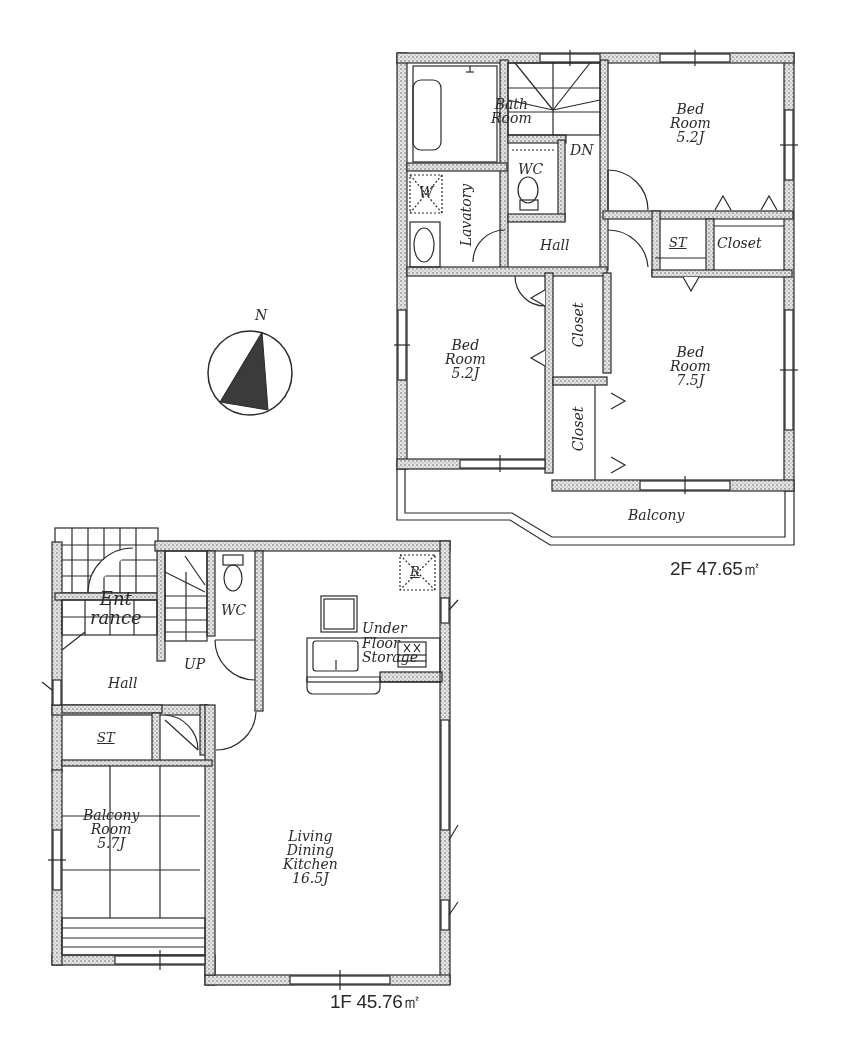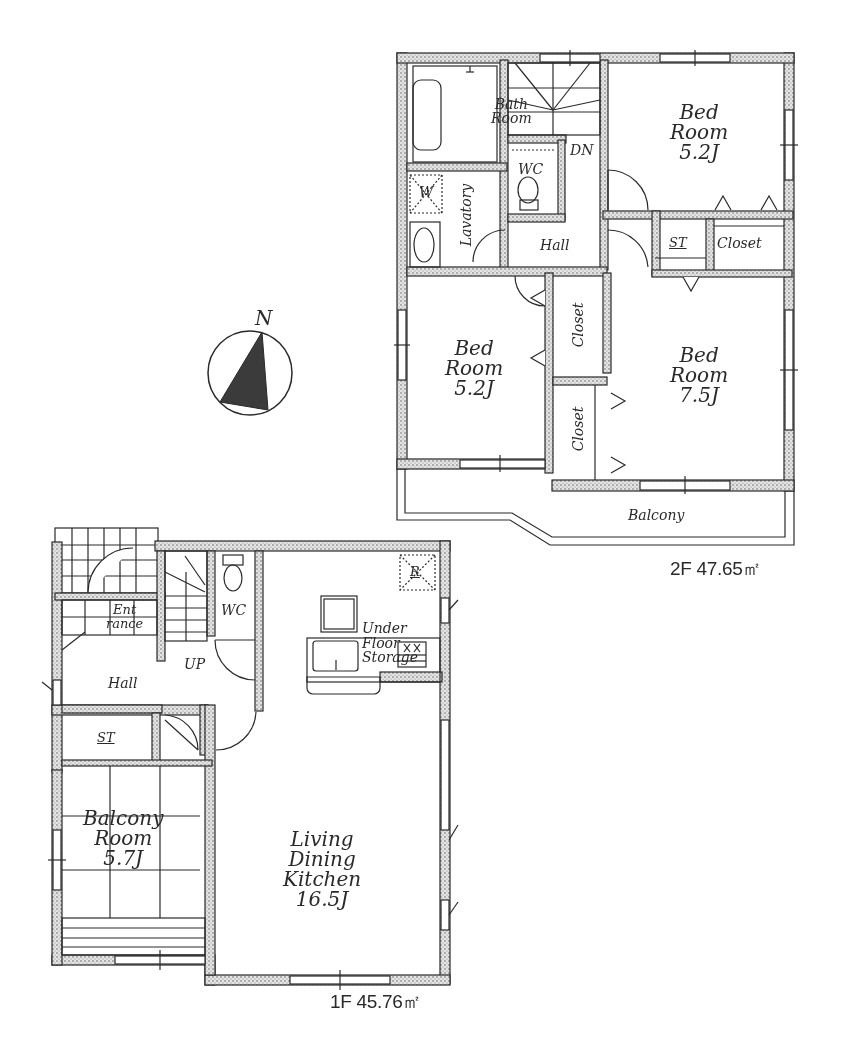--- a/index.html
+++ b/index.html
@@ -1,19 +1,19 @@
 <!DOCTYPE html>
 <html><head>
 <meta charset="utf-8">
 <style>
   html, body { margin:0; padding:0; background:#ffffff; }
   body { width:868px; height:1050px; position:relative; overflow:hidden; }
   #plan { position:absolute; left:0; top:0; width:868px; height:1050px; }
   .lbl { position:absolute; font-family:"DejaVu Serif", serif; font-style:italic; color:#2a2a2a; text-align:center; line-height:1.0; white-space:nowrap; }
-  .lbl.big { font-size:20px;text-align:center; }
+  .lbl.big { font-size:14px;text-align:center; }
   .lbl.med { font-size:13px;text-decoration:underline; }
   .lbl.sm { font-size:14px; }
   .lbl.xs { font-size:14px; line-height:1.05; }
   .lbl span { display:block; }
   .vert { transform:rotate(-90deg); transform-origin:center center; }
   .area { position:absolute; font-family:"Liberation Sans", sans-serif; font-size:19px; color:#2a2a2a; letter-spacing:-0.3px; }
 </style>
 </head>
 <body>
 
@@ -269,21 +269,21 @@
 <div class="lbl sm vert" style="left:556px;top:318px;">Closet</div>
 <div class="lbl sm vert" style="left:556px;top:422px;">Closet</div>
 <div class="lbl big" style="left:670px;top:345px;">
   <span>Bed</span>
   <span>Room</span>
   <span>7.5J</span>
 </div>
 <div class="lbl sm" style="left:628px;top:508px;text-align:center;">Balcony</div>
 <div class="area" style="left:670px;top:556px;">2F 47.65㎡</div>
 
-<div class="lbl xs" style="left:90px;top:603px;font-size:13px;margin-left:16px;">
+<div class="lbl xs" style="left:90px;top:590px;font-size:18px;">
   <span>Ent</span>
   <span>rance</span>
 </div>
 <div class="lbl sm" style="left:108px;top:676px;">Hall</div>
 <div class="lbl xs" style="left:184px;top:657px;font-style:italic;">UP</div>
 <div class="lbl xs" style="left:221px;top:603px;">WC</div>
 <div class="lbl med" style="left:410px;top:565px;">R</div>
 <div class="lbl xs" style="left:362px;top:597px;text-align:left;margin-top:24px;">
   <span>Under</span>
   <span>Floor</span>

